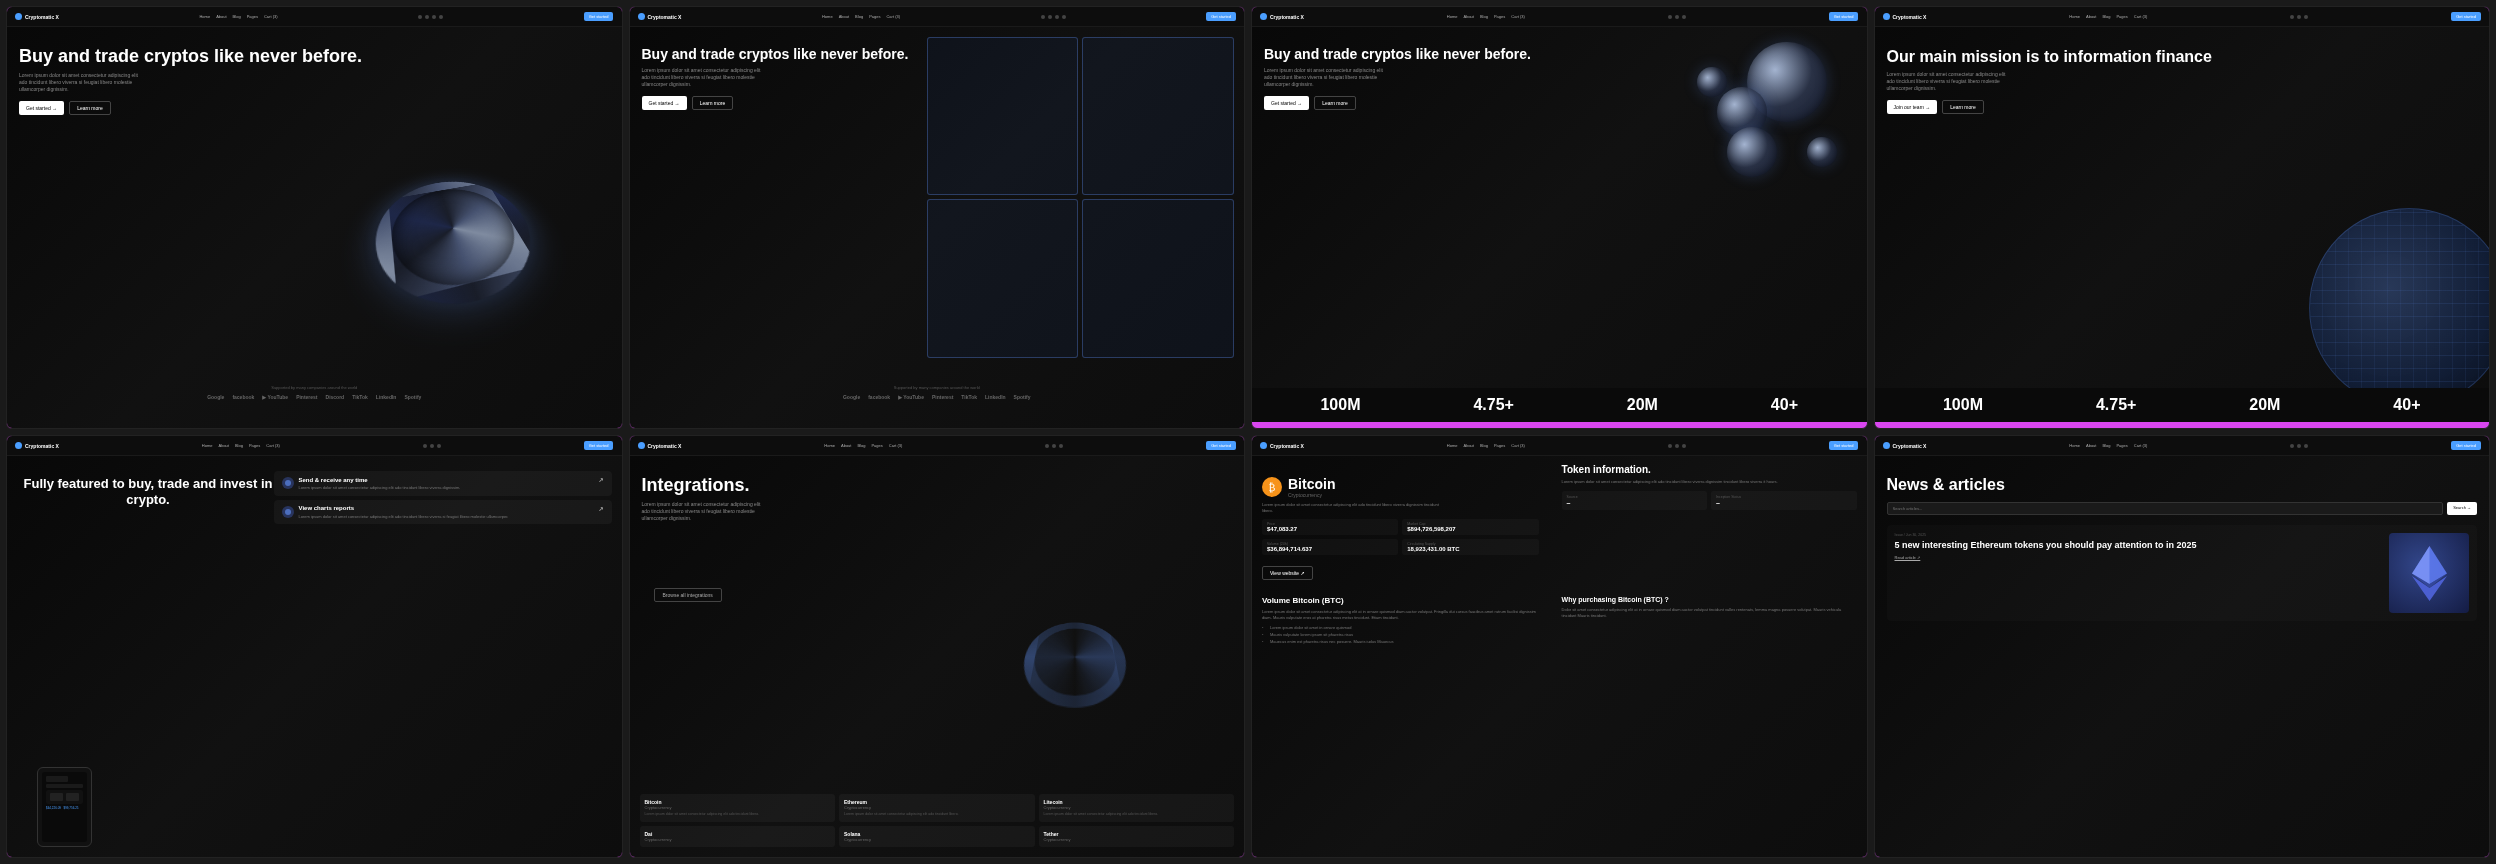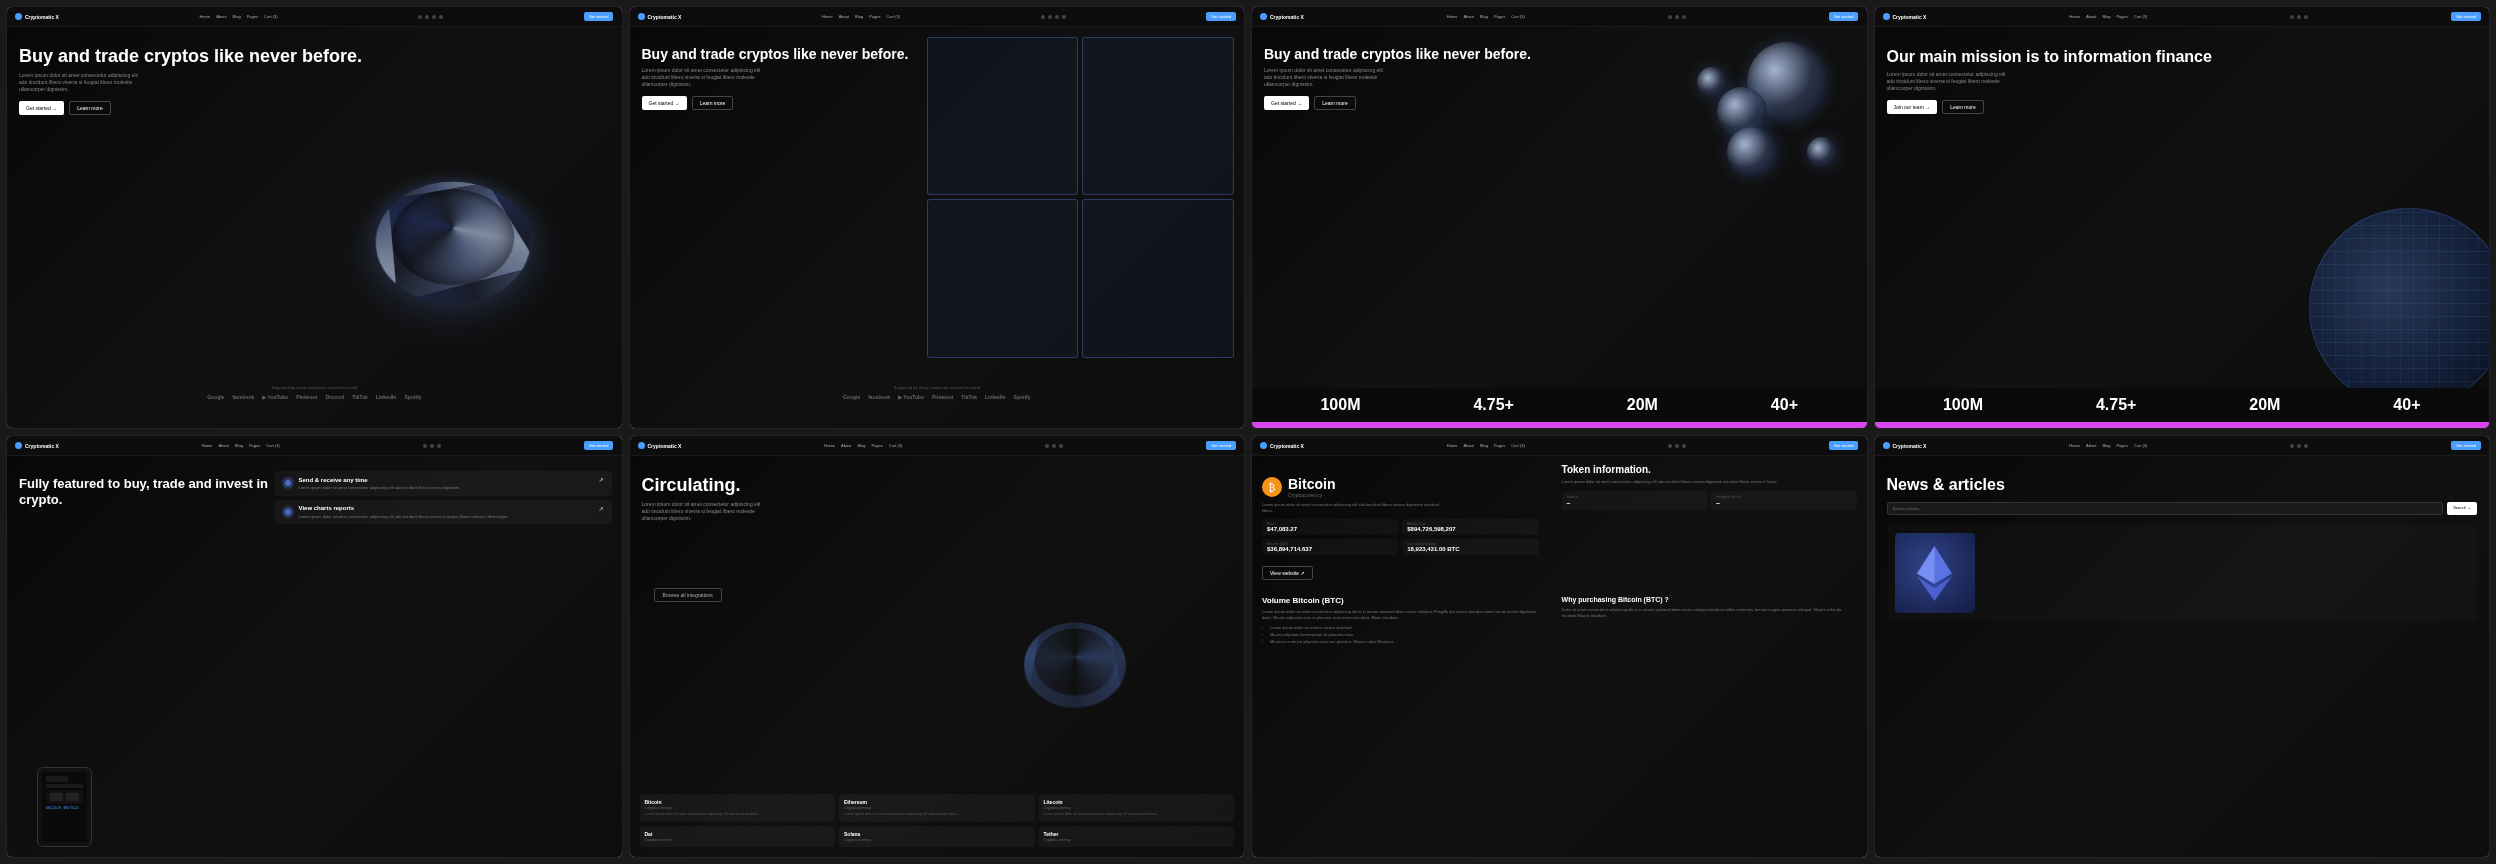--- a/index.html
+++ b/index.html
@@ -852,21 +852,21 @@
       <span>Cart (3)</span>
     </div>
     <div class="nav-social">
       <div class="social-dot"></div>
       <div class="social-dot"></div>
       <div class="social-dot"></div>
     </div>
     <div class="nav-btn">Get started</div>
   </div>
   <div class="hero">
-    <div class="hero-text" style="max-width: 42%;">
+    <div class="hero-text" style="max-width: 42%; text-align: center;">
       <div class="hero-title" style="font-size: 13px; font-family: sans-serif; font-weight: 800; color: #fff; line-height: 1.2;">Fully featured to buy, trade and invest in crypto.</div>
     </div>
 
     <div class="feature-list">
       <div class="feature-item">
         <div class="feature-icon">
           <div class="feature-icon-inner"></div>
         </div>
         <div style="flex:1;">
           <div class="feature-title">
@@ -919,21 +919,21 @@
     </div>
     <div class="nav-social">
       <div class="social-dot"></div>
       <div class="social-dot"></div>
       <div class="social-dot"></div>
     </div>
     <div class="nav-btn">Get started</div>
   </div>
   <div class="hero">
     <div class="hero-text" style="max-width: 50%;">
-      <div class="hero-title" style="font-size: 18px; font-family: sans-serif; font-weight: 800; color: #fff;">Circulating.</div>
+      <div class="hero-title" style="font-size: 18px; font-family: sans-serif; font-weight: 800; color: #fff;">Integrations.</div>
       <div class="hero-subtitle">Lorem ipsum dolor sit amet consectetur adipiscing elit ado tincidunt libero viverra si feugiat libero molestie ullamcorper dignissim.</div>
       <div class="browse-btn" style="position: relative; display: inline-block; margin-top: 6px; background: transparent; border: 1px solid #444; color: #aaa; font-size: 5px; font-family: sans-serif; padding: 3px 8px; border-radius: 2px;">Browse all integrations</div>
     </div>
 
     <div class="object-3d">
       <div style="width: 100px; height: 100px; border-radius: 50%; background: conic-gradient(from 0deg, transparent, rgba(100,150,255,0.3), transparent, rgba(80,120,200,0.2), transparent); border: 10px solid rgba(80,120,200,0.2); transform: perspective(150px) rotateX(35deg);"></div>
     </div>
 
     <div class="integrations-list">
       <div class="integration-item">
@@ -1072,20 +1072,25 @@
     <div class="nav-btn">Get started</div>
   </div>
   <div class="hero">
     <div class="news-section">
       <div class="news-title">News &amp; articles</div>
       <div class="news-search">
         <input class="news-input" type="text" style="background: rgb(26, 26, 26); border: 1px solid rgb(51, 51, 51); color: rgb(170, 170, 170); font-size: 4px; font-family: sans-serif; padding: 3px 5px; border-radius: 2px; flex: 1 1 0%;" placeholder="Search articles...">
         <div class="news-search-btn">Search →</div>
       </div>
       <div class="news-article">
+        <div class="article-content">
+          <div class="article-meta">Issue / Jun 30, 2025</div>
+          <div class="article-title">5 new interesting Ethereum tokens you should pay attention to in 2025</div>
+          <div class="article-link">Read article ↗</div>
+        </div>
         <div class="article-thumb">
 
           <svg width="35" height="55" viewBox="0 0 35 55">
             <polygon points="17.5,0 35,27.5 17.5,38 0,27.5" fill="rgba(100,130,255,0.8)"></polygon>
             <polygon points="17.5,42 35,30 17.5,55 0,30" fill="rgba(80,100,220,0.9)"></polygon>
             <polygon points="17.5,38 35,27.5 17.5,42 0,27.5" fill="rgba(60,80,180,0.6)"></polygon>
             <polygon points="17.5,0 17.5,38 0,27.5" fill="rgba(150,170,255,0.5)"></polygon>
           </svg>
         </div>
       </div>

